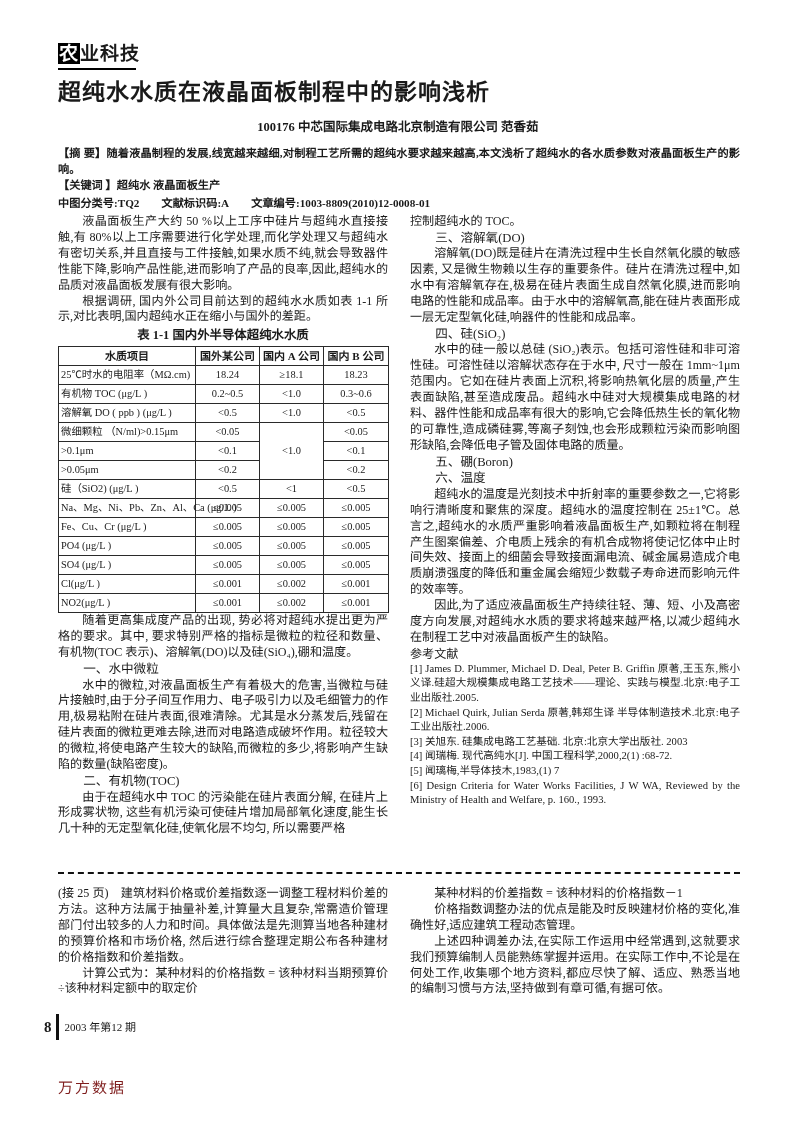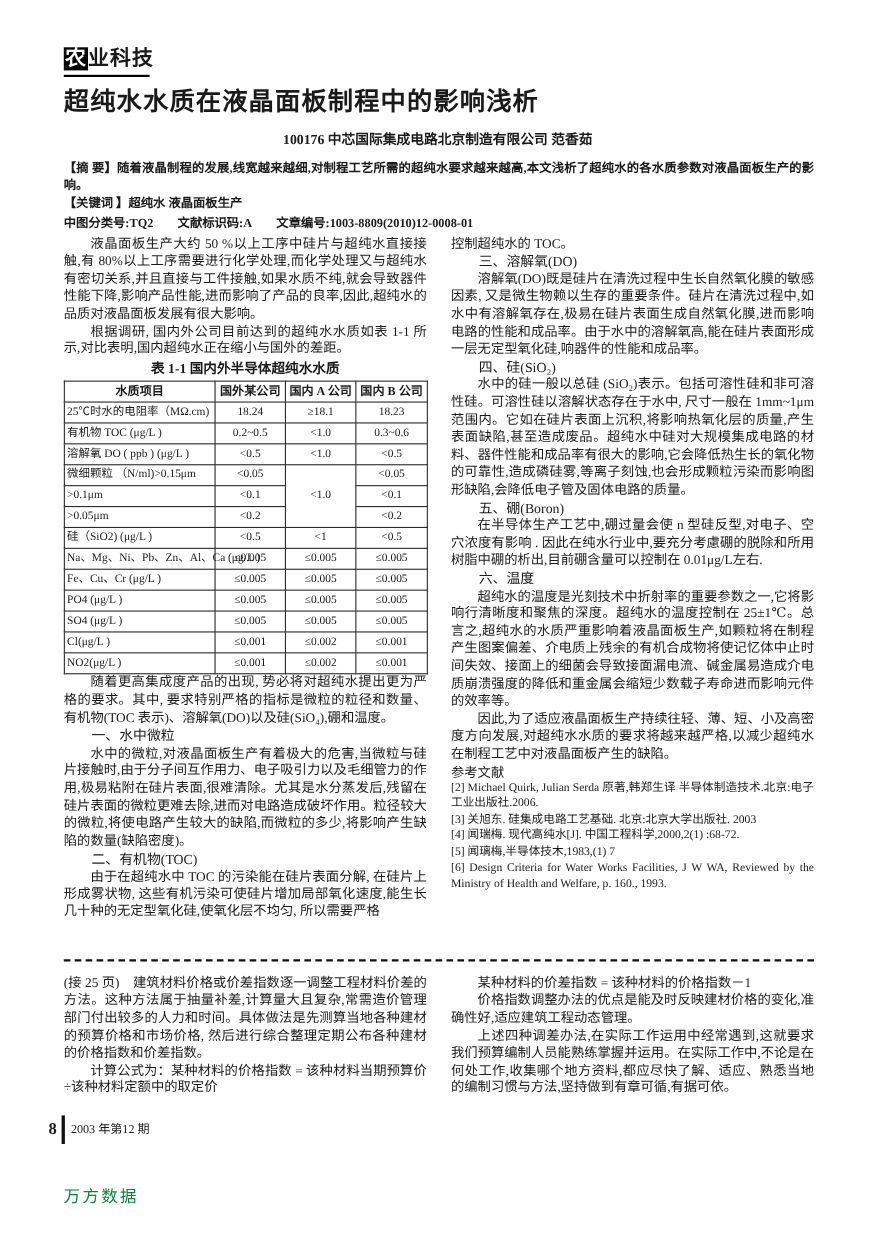--- a/index.html
+++ b/index.html
@@ -225,21 +225,21 @@
   .folio-issue {
     font-size: 11px;
     line-height: 14px;
     white-space: nowrap;
   }
   .watermark {
     position: absolute;
     left: 58px;
     top: 1076px;
     font-size: 15px;
-    color: #15803d;
+    color: #7f1d1d;
     letter-spacing: 2px;
   }
 </style>
 </head>
 <body>
 
 <div class="page">
 
   <div class="masthead">
     <div class="masthead-label"><span class="inv">农</span><span>业科技</span></div>
@@ -364,25 +364,25 @@
       <p class="body">由于在超纯水中 TOC 的污染能在硅片表面分解, 在硅片上形成雾状物, 这些有机污染可使硅片增加局部氧化速度,能生长几十种的无定型氧化硅,使氧化层不均匀, 所以需要严格</p>
     </div>
 
     <div class="col col-right">
       <p class="body noind">控制超纯水的 TOC。</p>
       <p class="sect">三、溶解氧(DO)</p>
       <p class="body">溶解氧(DO)既是硅片在清洗过程中生长自然氧化膜的敏感因素, 又是微生物赖以生存的重要条件。硅片在清洗过程中,如水中有溶解氧存在,极易在硅片表面生成自然氧化膜,进而影响电路的性能和成品率。由于水中的溶解氧高,能在硅片表面形成一层无定型氧化硅,响器件的性能和成品率。</p>
       <p class="sect">四、硅(SiO₂)</p>
       <p class="body">水中的硅一般以总硅 (SiO₂)表示。包括可溶性硅和非可溶性硅。可溶性硅以溶解状态存在于水中, 尺寸一般在 1mm~1μm 范围内。它如在硅片表面上沉积,将影响热氧化层的质量,产生表面缺陷,甚至造成废品。超纯水中硅对大规模集成电路的材料、器件性能和成品率有很大的影响,它会降低热生长的氧化物的可靠性,造成磷硅雾,等离子刻蚀,也会形成颗粒污染而影响图形缺陷,会降低电子管及固体电路的质量。</p>
       <p class="sect">五、硼(Boron)</p>
-      <p class="body">在半导体生产工艺中,硼过量会使 n 型硅反型,对电子、空穴浓度有影响 . 因此在纯水行业中,要充分考慮硼的脱除和所用树脂中硼的析出,目前硼含量可以控制在 0.01μg/L左右.</p>
       <p class="sect">六、温度</p>
       <p class="body">超纯水的温度是光刻技术中折射率的重要参数之一,它将影响行清晰度和聚焦的深度。超纯水的温度控制在 25±1℃。总言之,超纯水的水质严重影响着液晶面板生产,如颗粒将在制程产生图案偏差、介电质上残余的有机合成物将使记忆体中止时间失效、接面上的细菌会导致接面漏电流、碱金属易造成介电质崩溃强度的降低和重金属会缩短少数载子寿命进而影响元件的效率等。</p>
       <p class="body">因此,为了适应液晶面板生产持续往轻、薄、短、小及高密度方向发展,对超纯水水质的要求将越来越严格,以减少超纯水在制程工艺中对液晶面板产生的缺陷。</p>
       <p class="refhead">参考文献</p>
+      <p class="ref">[1] James D. Plummer, Michael D. Deal, Peter B. Griffin 原著,王玉东,熊小义译.硅超大规模集成电路工艺技术——理论、实践与模型.北京:电子工业出版社.2005.</p>
       <p class="ref">[2] Michael Quirk, Julian Serda 原著,韩郑生译 半导体制造技术.北京:电子工业出版社.2006.</p>
       <p class="ref">[3] 关旭东. 硅集成电路工艺基础. 北京:北京大学出版社. 2003</p>
       <p class="ref">[4] 闻瑞梅. 现代高纯水[J]. 中国工程科学,2000,2(1) :68-72.</p>
       <p class="ref">[5] 闻璃梅,半导体技木,1983,(1) 7</p>
       <p class="ref">[6] Design Criteria for Water Works Facilities, J W WA,  Reviewed by the Ministry of Health and Welfare, p. 160., 1993.</p>
     </div>
   </div>
 
   <div class="dash-sep"></div>
 

